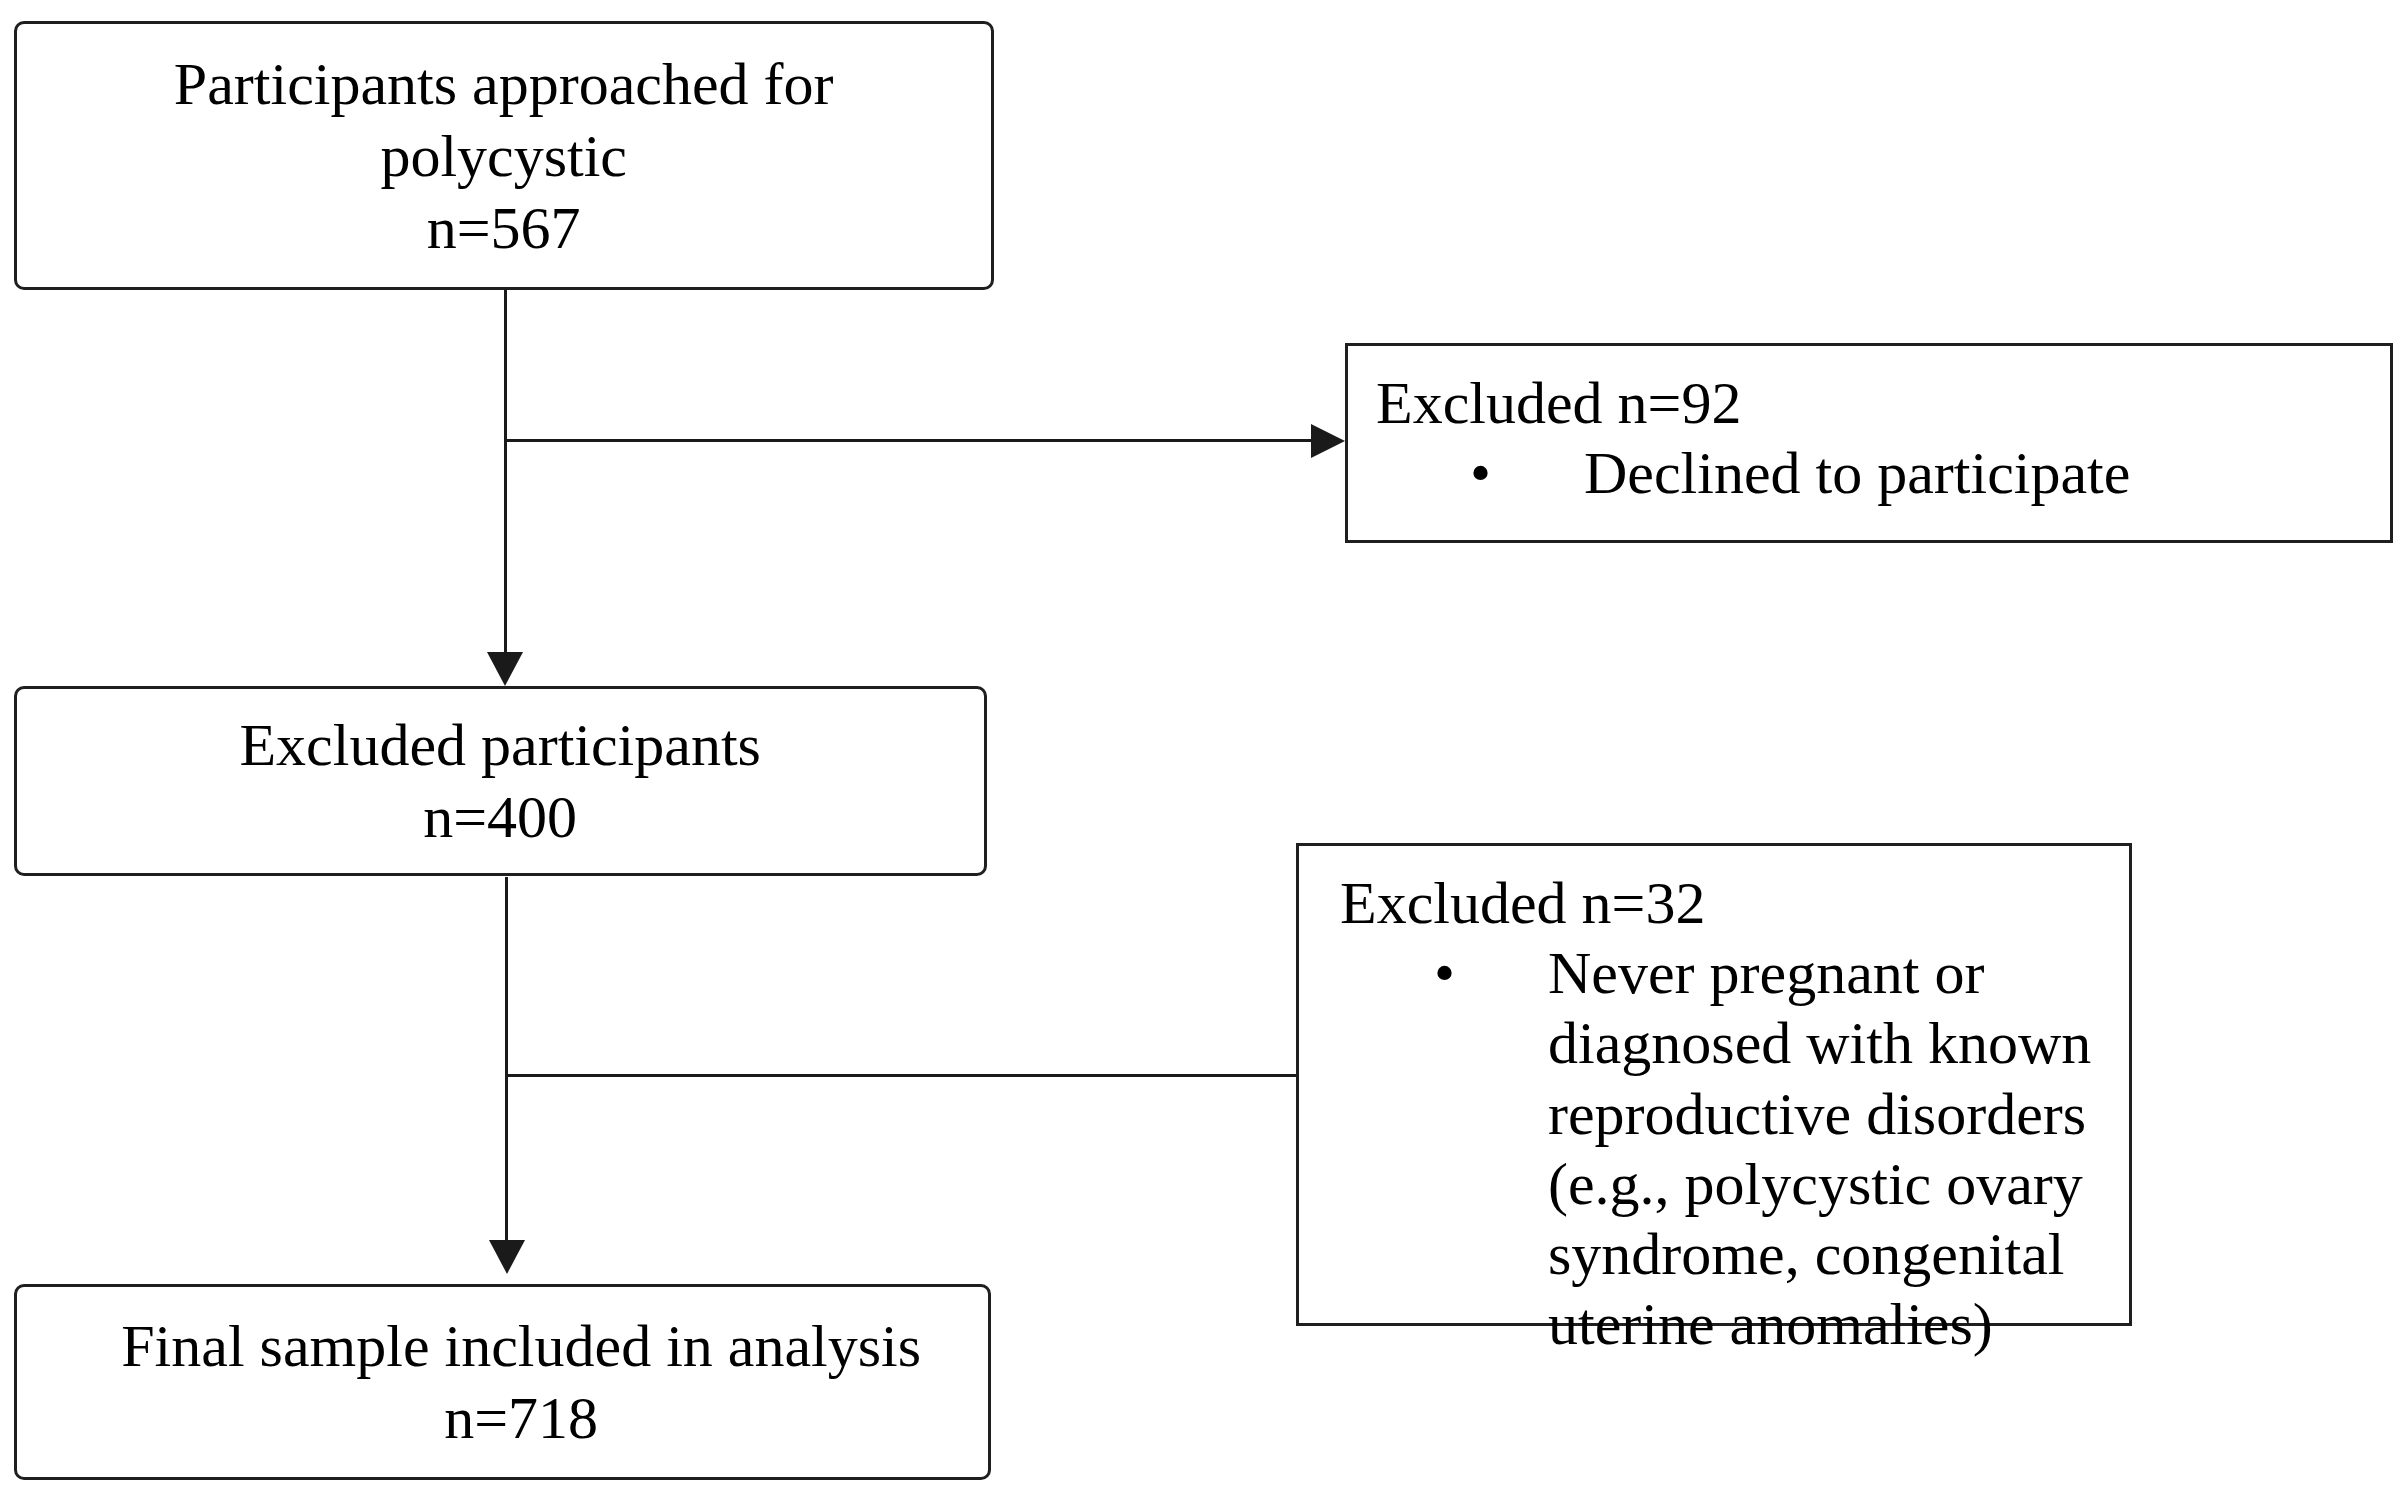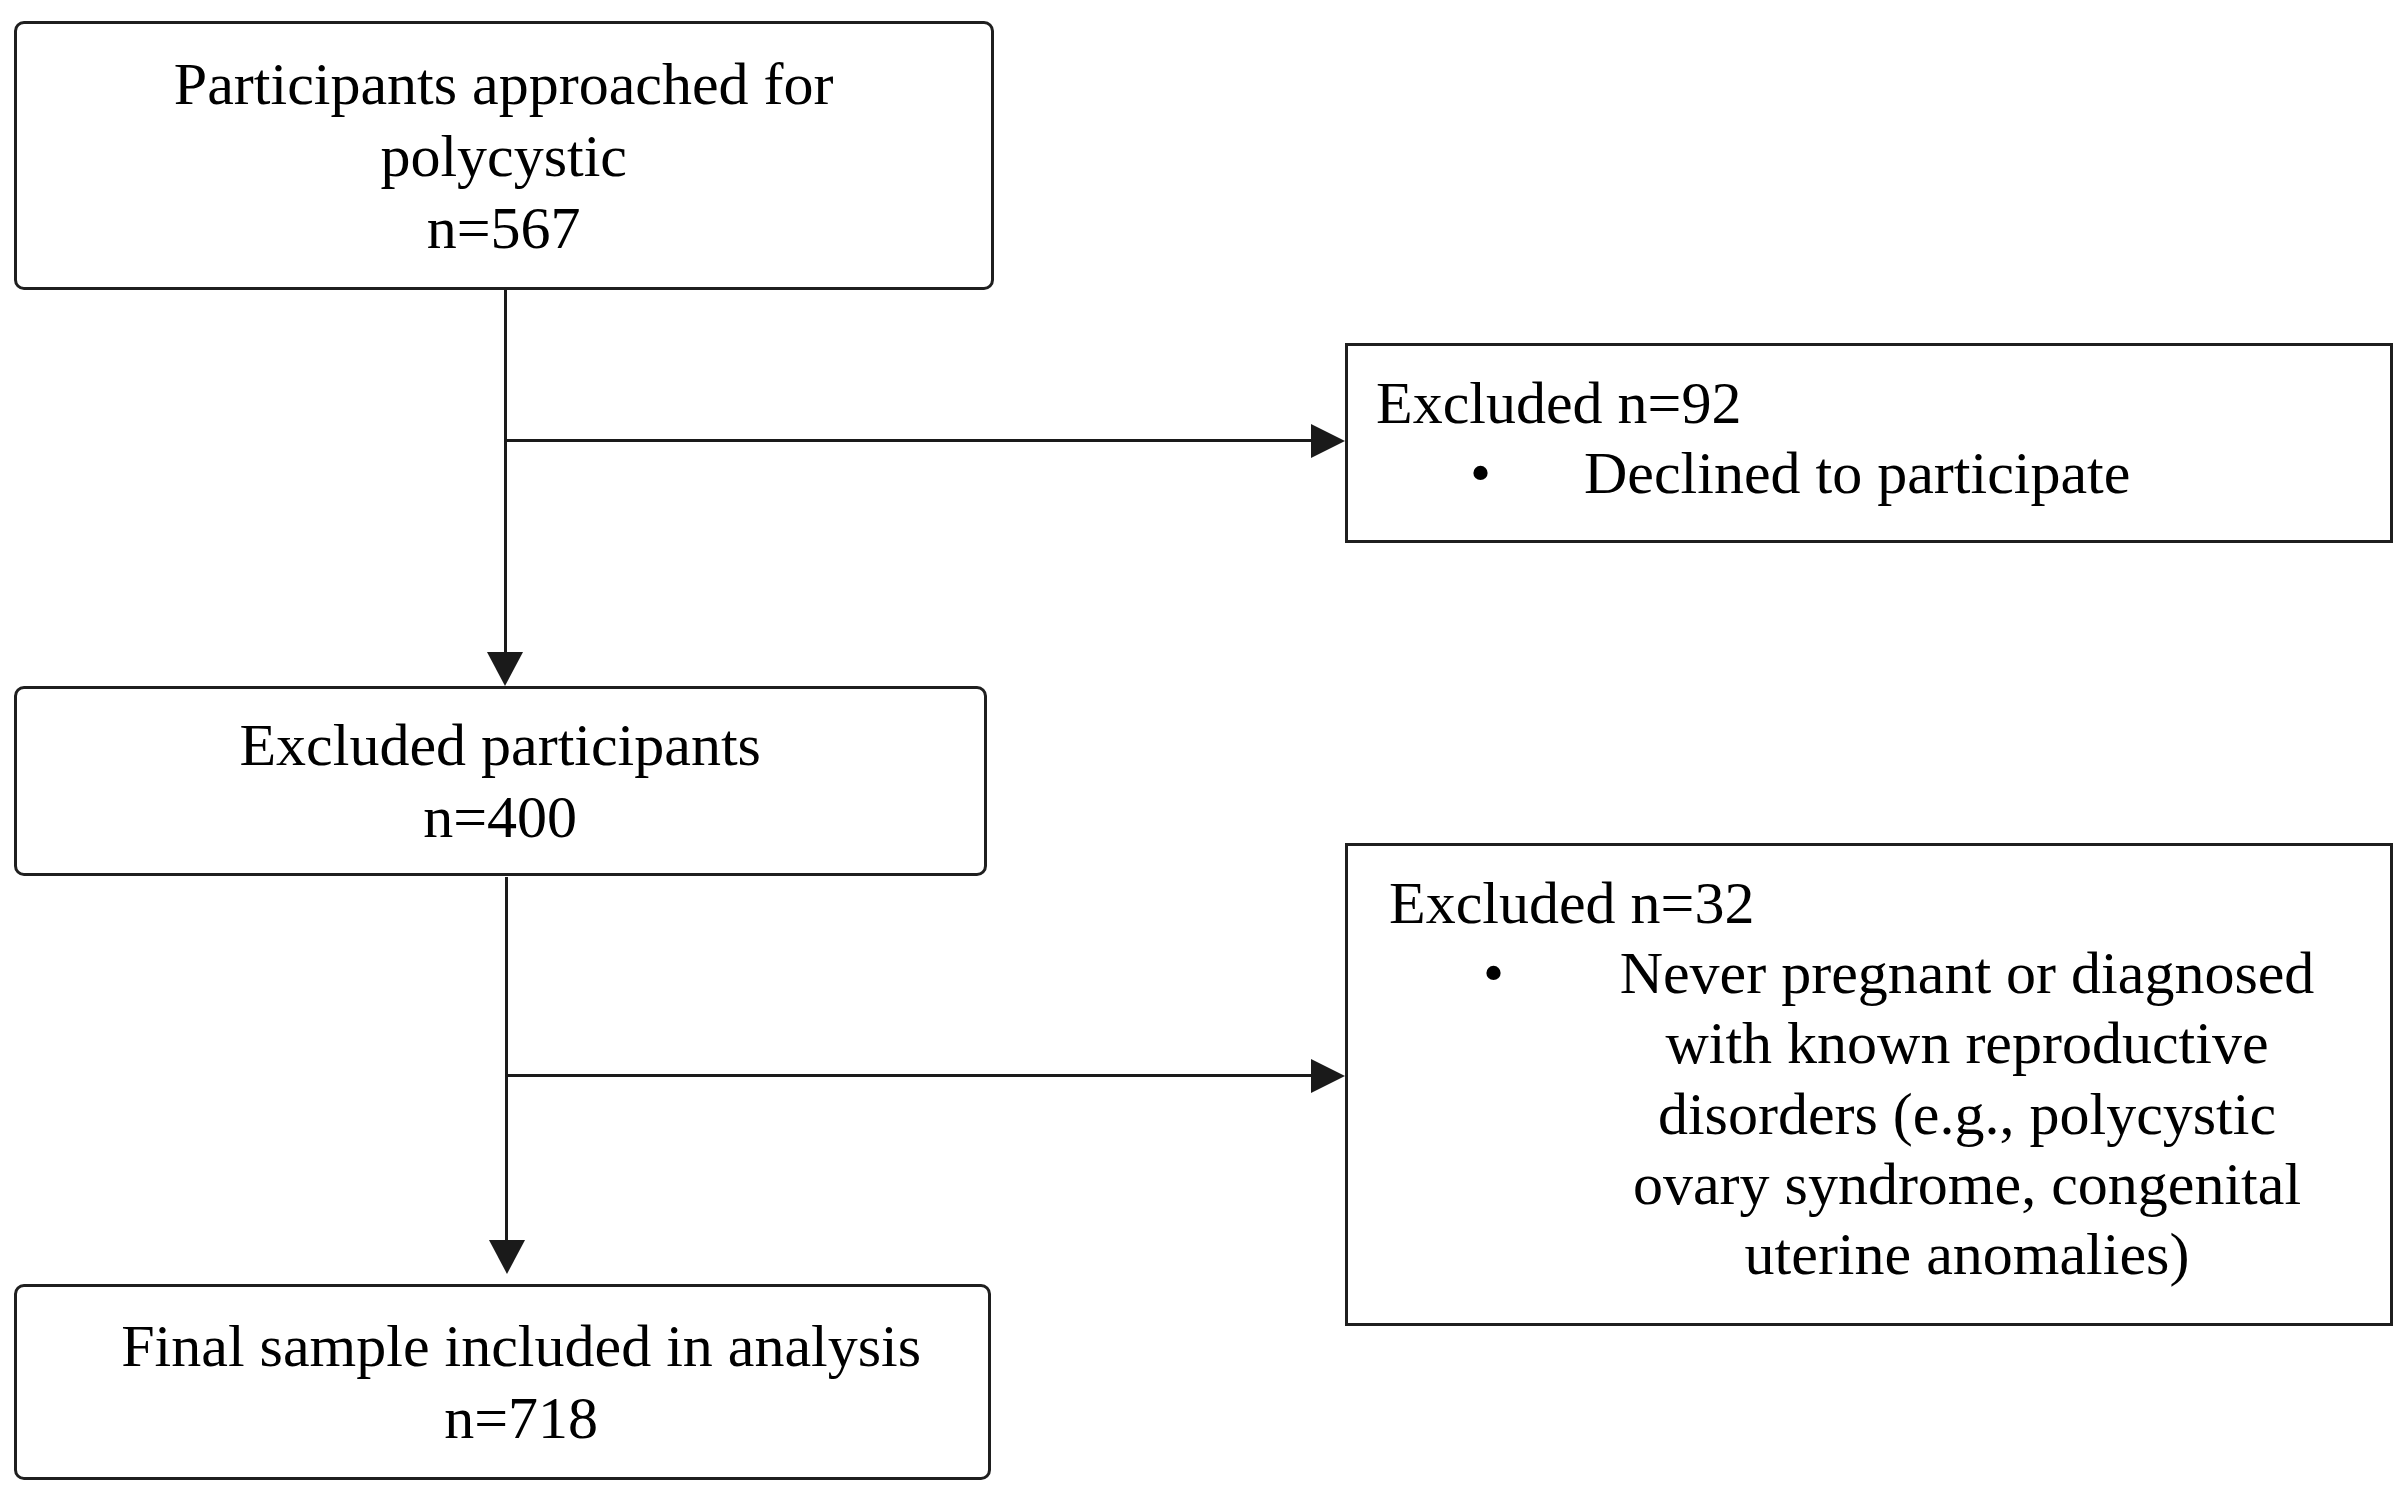--- a/index.html
+++ b/index.html
@@ -35,21 +35,21 @@
   .bullet-row {
     display: flex;
     align-items: flex-start;
     padding-left: 94px;
   }
   .bullet-glyph {
     flex: none;
     width: 114px;
   }
   .bullet-text { }
-  .bullet-text.wrapped { width: 740px; text-align: center; }
+  .bullet-text.wrapped { width: 740px; }
 
   
   .vline, .hline { position: absolute; background: #1a1a1a; }
   .vline { width: 2.6px; }
   .hline { height: 2.6px; }
 
   
   .arrow-down {
     position: absolute;
     width: 0; height: 0;
@@ -63,21 +63,21 @@
     border-top: 17px solid transparent;
     border-bottom: 17px solid transparent;
     border-left: 34px solid #1a1a1a;
   }
 
   
   #box-approached            { left: 13.7px;   top: 21.4px;   width: 980px; height: 269px; }
   #box-eligible              { left: 13.7px;   top: 686px;  width: 973px; height: 190px; }
   #box-final                 { left: 13.7px;   top: 1284px; width: 977px; height: 196px; padding-left: 38px; }
   #box-excluded-declined     { left: 1345px; top: 343px;  width: 1048px; height: 200px; padding-left: 28px; }
-  #box-excluded-reproductive { left: 1345px; top: 843px;  width: 1048px; height: 483px; }
+  #box-excluded-reproductive { left: 1296px; top: 843px;  width: 836px; height: 483px; }
 
   
   #vline-1      { left: 504px; top: 290px;  height: 364px; }
   #arrow-down-1 { left: 487px; top: 652px; }
   #hline-1      { left: 504px; top: 439px;  width: 808px; }
   #arrow-right-1{ left: 1311px; top: 424px; }
   #vline-2      { left: 505px; top: 877px; height: 364px; }
   #arrow-down-2 { left: 489px; top: 1240px; }
   #hline-2      { left: 506px; top: 1074px; width: 806px; }
   #arrow-right-2{ left: 1311px; top: 1059px; }

